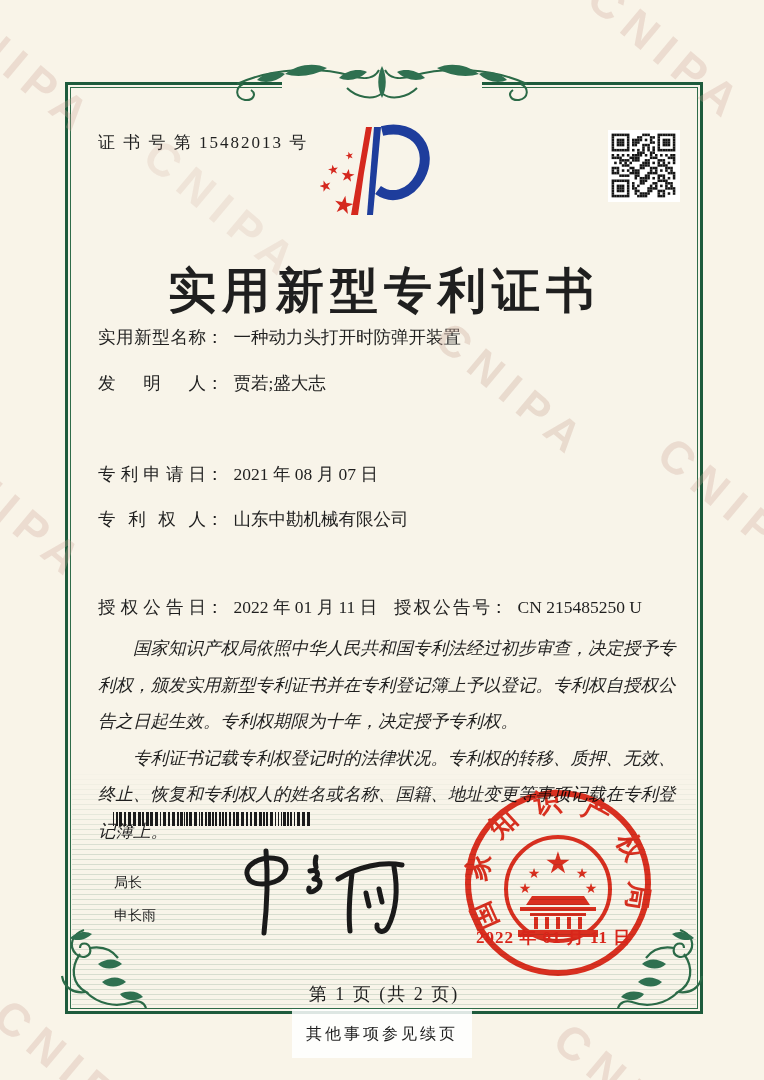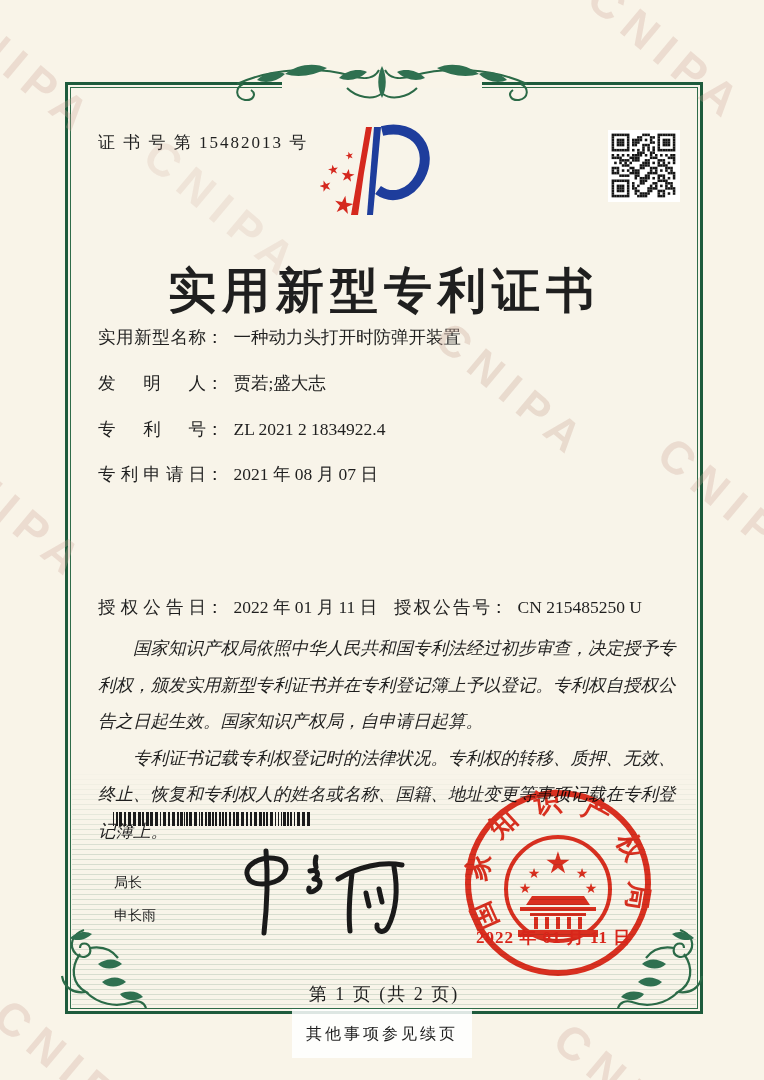--- a/index.html
+++ b/index.html
@@ -417,35 +417,35 @@
       </svg>
 
     <h1 class="title">实用新型专利证书</h1>
 
     <div class="frow r2">
       <span class="flabel">发明人</span><span class="fcolon">：</span><span class="fvalue">贾若;盛大志</span>
     </div>
     <div class="frow r1">
       <span class="flabel">实用新型名称</span><span class="fcolon">：</span><span class="fvalue">一种动力头打开时防弹开装置</span>
     </div>
-    <div class="frow r3">
-      <span class="flabel">专利号</span><span class="fcolon">：</span><span class="fvalue">ZL 2021 2 1834922.4</span>
-    </div>
     <div class="frow r4">
       <span class="flabel">专利申请日</span><span class="fcolon">：</span><span class="fvalue">2021 年 08 月 07 日</span>
+    </div>
+    <div class="frow r5">
+      <span class="flabel">专利权人</span><span class="fcolon">：</span><span class="fvalue">山东中勘机械有限公司</span>
     </div>
     <div class="frow r7">
       <span class="flabel">授权公告日</span><span class="fcolon">：</span><span class="fvalue">2022 年 01 月 11 日</span>
       <span class="grant2">
         <span class="glabel">授权公告号</span><span class="fcolon">：</span><span class="fvalue">CN 215485250 U</span>
       </span>
     </div>
 
     <div class="body-text">
-      <p>国家知识产权局依照中华人民共和国专利法经过初步审查，决定授予专利权，颁发实用新型专利证书并在专利登记簿上予以登记。专利权自授权公告之日起生效。国家知识产权局，自申请日起算。</p>
+      <p>国家知识产权局依照中华人民共和国专利法经过初步审查，决定授予专利权，颁发实用新型专利证书并在专利登记簿上予以登记。专利权自授权公告之日起生效。专利权期限为十年，决定授予专利权。</p>
       <p>专利证书记载专利权登记时的法律状况。专利权的转移、质押、无效、终止、恢复和专利权人的姓名或名称、国籍、地址变更等事项记载在专利登记簿上。</p>
     </div>
 
     <svg class="barcode" id="barcode-svg" width="200" height="14" viewBox="0 0 200 14">
         <rect x="0" y="0" width="1" height="14" fill="#1b1b1b"></rect>
         <rect x="3" y="0" width="2" height="14" fill="#1b1b1b"></rect>
         <rect x="6" y="0" width="3" height="14" fill="#1b1b1b"></rect>
         <rect x="11" y="0" width="2" height="14" fill="#1b1b1b"></rect>
         <rect x="15" y="0" width="3" height="14" fill="#1b1b1b"></rect>
         <rect x="20" y="0" width="3" height="14" fill="#1b1b1b"></rect>

